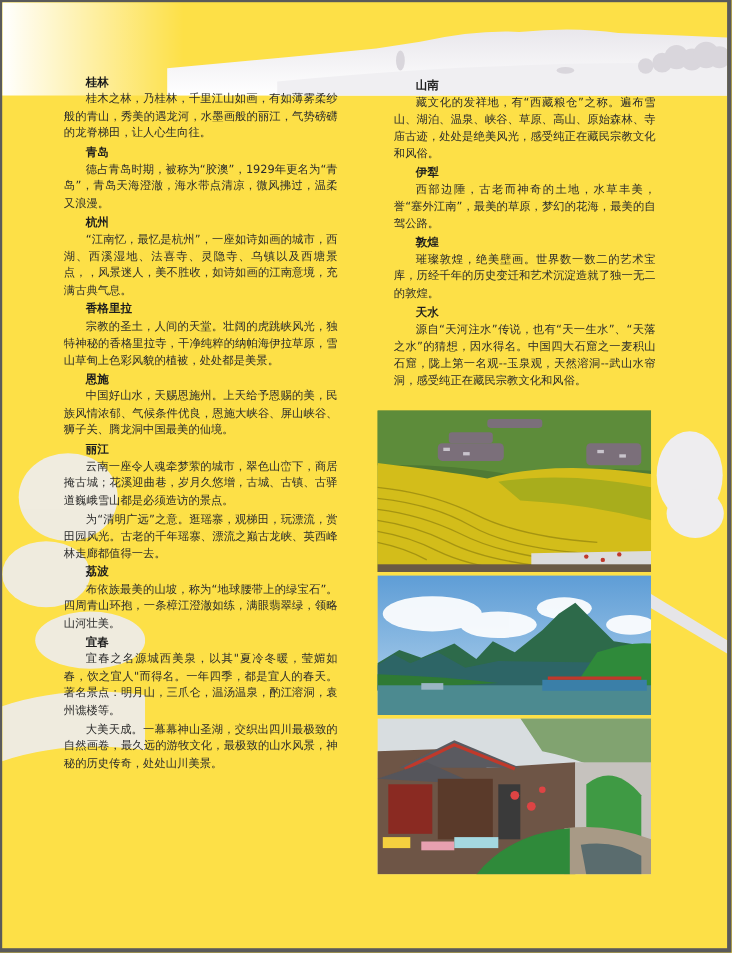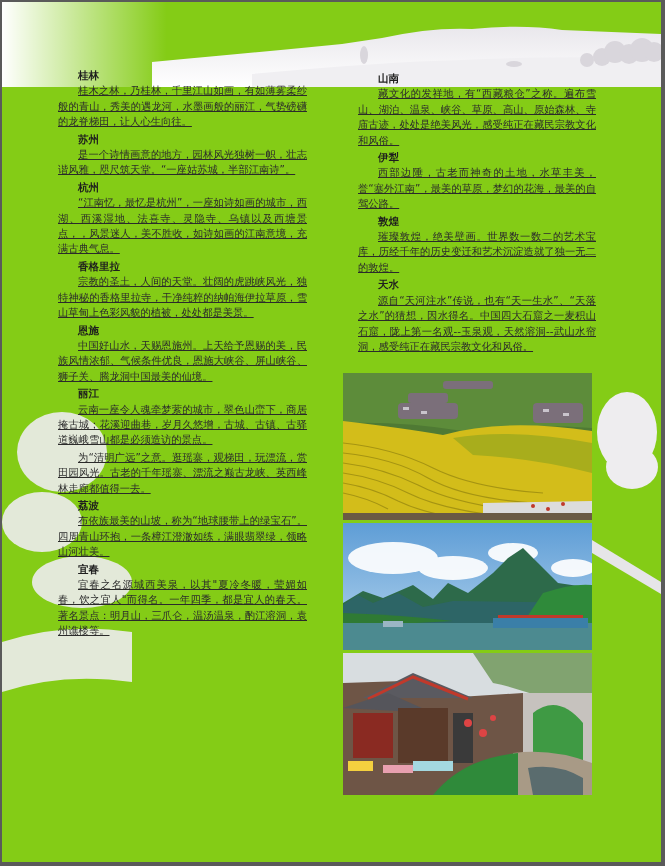--- a/index.html
+++ b/index.html
@@ -2,36 +2,36 @@
 <html><head>
 <meta charset="utf-8">
 <style>
   html, body { margin: 0; padding: 0; }
   body {
     width: 665px; height: 866px; overflow: hidden; background: #5a5a5a;
     font-family: "DejaVu Sans", "Liberation Sans", sans-serif;
   }
   .page {
     position: absolute; left: 2px; top: 2px; width: 659px; height: 860px;
-    background: #84cc16; overflow: hidden;
+    background: #fde047; overflow: hidden;
   }
   
   .wash { position: absolute; pointer-events: none; }
   .wash-top { left: 0; top: 0; width: 659px; height: 85px; }
   .wash-left { left: 0; top: 380px; width: 130px; height: 420px; }
   .wash-right { left: 585px; top: 370px; width: 74px; height: 330px; }
 
   .col { position: absolute; color: #2b2b2b; font-size: 10.3px; line-height: 15.4px; }
   .col-left { left: 56px; top: 66px; width: 249px; }
   .col-right { left: 356px; top: 69px; width: 238px; }
   .entry-title {
     font-weight: bold; color: #1e1e1e; padding-left: 20px; margin: 0;
     font-size: 10.5px; line-height: 15.4px;
   }
-  .entry-body { text-indent: 20px; margin: 0 0 2px 0; text-align: justify; text-decoration: underline; }
+  .entry-body { text-indent: 20px; margin: 0 0 2px 0; text-align: justify; }
 
   .photo { position: absolute; left: 341px; width: 249px; overflow: hidden; }
   .photo svg { display: block; width: 100%; height: 100%; }
   .photo-1 { top: 371px; height: 147px; }
   .photo-2 { top: 521px; height: 127px; }
   .photo-3 { top: 651px; height: 142px; }
 </style>
 </head>
 <body>
 
@@ -79,22 +79,22 @@
       <path d="M0 165 L74 210 L74 222 L0 178 Z" fill="#e6e5e8"></path>
     </g>
   </svg>
 
   <div class="col col-left">
     <div>
         <p class="entry-title">桂林</p>
         <p class="entry-body">桂木之林，乃桂林，千里江山如画，有如薄雾柔纱般的青山，秀美的遇龙河，水墨画般的丽江，气势磅礴的龙脊梯田，让人心生向往。</p>
       </div>
     <div>
-        <p class="entry-title">苏州</p>
-        <p class="entry-body">是一个诗情画意的地方，园林风光独树一帜，壮志谐风雅，咫尺筑天堂。“一座姑苏城，半部江南诗”。</p>
+        <p class="entry-title">青岛</p>
+        <p class="entry-body">德占青岛时期，被称为“胶澳”，1929年更名为“青岛”，青岛天海澄澈，海水带点清凉，微风拂过，温柔又浪漫。</p>
       </div>
     <div>
         <p class="entry-title">杭州</p>
         <p class="entry-body">“江南忆，最忆是杭州”，一座如诗如画的城市，西湖、西溪湿地、法喜寺、灵隐寺、乌镇以及西塘景点，，风景迷人，美不胜收，如诗如画的江南意境，充满古典气息。</p>
       </div>
     <div>
         <p class="entry-title">香格里拉</p>
         <p class="entry-body">宗教的圣土，人间的天堂。壮阔的虎跳峡风光，独特神秘的香格里拉寺，干净纯粹的纳帕海伊拉草原，雪山草甸上色彩风貌的植被，处处都是美景。</p>
       </div>
     <div>
@@ -110,20 +110,21 @@
       </div>
     <div>
         <p class="entry-title">荔波</p>
         <p class="entry-body">布依族最美的山坡，称为“地球腰带上的绿宝石”。四周青山环抱，一条樟江澄澈如练，满眼翡翠绿，领略山河壮美。</p>
       </div>
     <div>
         <p class="entry-title">宜春</p>
         <p class="entry-body">宜春之名源城西美泉，以其"夏冷冬暖，莹媚如春，饮之宜人"而得名。一年四季，都是宜人的春天。著名景点：明月山，三爪仑，温汤温泉，酌江溶洞，袁州谯楼等。</p>
       </div>
     <div>
+        <p class="entry-body">大美天成。一幕幕神山圣湖，交织出四川最极致的自然画卷，最久远的游牧文化，最极致的山水风景，神秘的历史传奇，处处山川美景。</p>
       </div>
   </div>
 
   <div class="col col-right">
     <div>
         <p class="entry-title">山南</p>
         <p class="entry-body">藏文化的发祥地，有“西藏粮仓”之称。遍布雪山、湖泊、温泉、峡谷、草原、高山、原始森林、寺庙古迹，处处是绝美风光，感受纯正在藏民宗教文化和风俗。</p>
       </div>
     <div>
         <p class="entry-title">伊犁</p>

